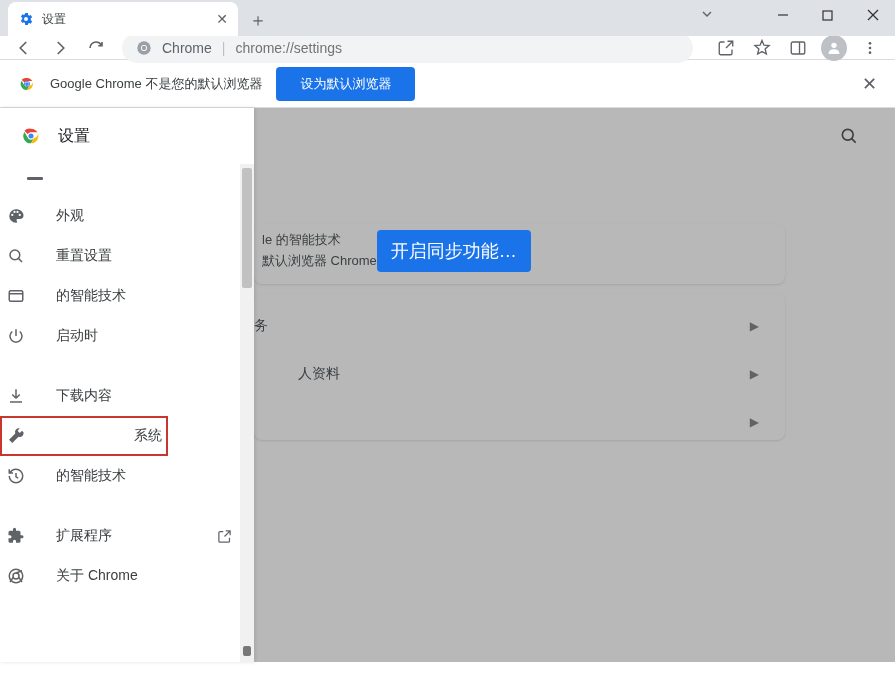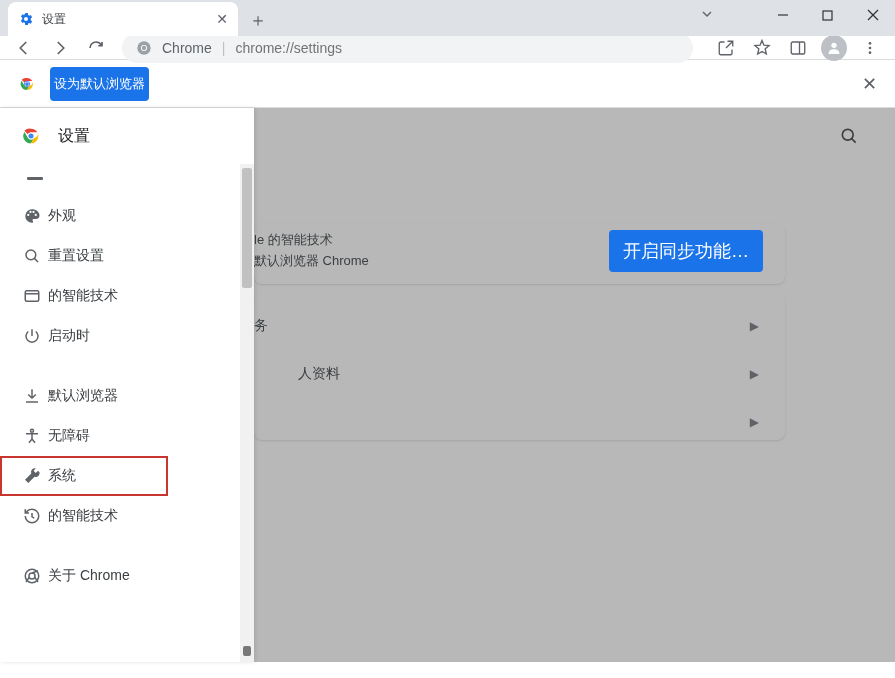--- a/index.html
+++ b/index.html
@@ -21,54 +21,54 @@
     .omnibox { flex: 1; height: 30px; background: #f1f3f4; border-radius: 15px; display: flex; align-items: center; padding: 0 14px; margin: 0 6px; color: #5f6368; font-size: 14px; gap: 10px; }
     .omni-sep { color: #bdc1c6; }
     .omni-path { color: #737373; }
     .toolbar-right { display: flex; align-items: center; gap: 2px; margin-left: 6px; }
     .toolbar-right .nav-btn { width: 34px; }
     .avatar { width: 26px; height: 26px; border-radius: 50%; background: #bdc1c6; display:flex; align-items:center; justify-content:center; }
 
     
     .infobar { height: 48px; display: flex; align-items: center; padding: 0 18px; border-bottom: 1px solid #dadce0; font-size: 13px; color: #3c4043; gap: 14px; }
     .chrome-logo-sm { width: 18px; height: 18px; }
-    .infobar-btn { background: #1a73e8; color: #fff; border: none; padding: 8px 4px; border-radius: 4px; font-size: 13px; cursor: pointer; }
+    .infobar-btn { background: #1a73e8; color: #fff; border: none; padding: 8px 24px; border-radius: 4px; font-size: 13px; cursor: pointer; }
     .infobar-close { margin-left: auto; color: #5f6368; font-size: 18px; cursor: pointer; }
 
     
     .content { position: relative; height: calc(678px - 36px - 40px - 48px); }
     .overlay-bg { position: absolute; inset: 0; background: rgba(0,0,0,0.28); }
     
     
     .settings-header { position: absolute; top: 0; left: 0; right: 0; height: 56px; display: flex; align-items: center; padding: 0 20px; z-index: 3; }
     .search-btn { margin-left: auto; margin-right: 10px; color: #5f6368; }
 
     
     .main-panel { position: absolute; left: 254px; right: 36px; top: 110px; z-index: 1; }
-    .card-row1 { background: transparent; padding: 12px 16px 12px 0; display:flex; align-items:center; justify-content:space-between;}
+    .card-row1 { background: transparent; padding: 12px 16px 12px 8px; display:flex; align-items:center; justify-content:flex-start;}
     .card-text { font-size: 13px; color: #3c4043; line-height: 1.6; }
     .sync-btn { background: #1a73e8; color: #fff; border: none; padding: 9px 14px; border-radius: 4px; font-size: 18px; cursor:pointer; }
     .row { height: 48px; display:flex; align-items:center; justify-content:space-between; padding-right: 20px; font-size: 14px; color:#3c4043; }
     .chev { color: #5f6368; font-size: 12px; }
     
     
     .white-card { position:absolute; background:#fff; border-radius:8px; box-shadow: 0 1px 2px rgba(60,64,67,.15); z-index: 0; }
 
     
     .sidebar { position: absolute; left: 0; top: 0; bottom: 0; width: 254px; background: #fff; z-index: 5; box-shadow: 1px 0 4px rgba(0,0,0,0.12); overflow: hidden; }
     .sb-scroll { position:absolute; right:0; top:56px; bottom:0; width:14px; background: #f1f1f1; }
     .sb-thumb { position:absolute; right:2px; width:10px; background:#c1c1c1; border-radius:2px; }
     .sb-header { height: 56px; display: flex; align-items: center; padding: 0 20px; gap: 16px; }
     .sb-title { font-size: 16px; color: #202124; }
     .sb-items { padding-top: 0px; }
     .sb-cut { height: 18px; display:flex; align-items:flex-end; padding-left: 26px; color:#5f6368; }
-    .sb-item { height: 40px; display: flex; align-items: center; padding: 0 22px; gap: 6px; font-size: 14px; color: #3c4043; cursor: pointer; border-radius: 0 20px 20px 0; margin-right: 16px; }
+    .sb-item { height: 40px; display: flex; align-items: center; padding: 0 6px; gap: 30px; font-size: 14px; color: #3c4043; cursor: pointer; border-radius: 0 20px 20px 0; margin-right: 16px; }
     .sb-item .ic { width: 20px; height: 20px; color: #5f6368; display:flex; align-items:center; justify-content:center; }
     .sb-sep { height: 20px; }
-    .sb-item.highlighted { outline: 2px solid #c8362f; outline-offset: -2px; border-radius: 0; margin-right: 86px; }
+    .sb-item.highlighted { outline: 2px solid #c8362f; outline-offset: -2px; border-radius: 0; margin-right: 86px; justify-content: space-between; }
     .ext-link { margin-left: auto; color:#5f6368; }
 
     svg { display: block; }
   </style>
 </head>
 <body>
 
 <div class="titlebar">
   <div class="tab">
     <span>
@@ -173,20 +173,21 @@
     <svg width="18" height="18" viewBox="0 0 48 48">
         <circle cx="24" cy="24" r="22" fill="#fff"></circle>
         <path fill="#EA4335" d="M24 8a16 16 0 0113.9 8H24a8 8 0 00-7 4.1L9.7 12.4A16 16 0 0124 8z"></path>
         <path fill="#4285F4" d="M24 16a8 8 0 110 16 8 8 0 010-16z"></path>
         <path fill="#34A853" d="M31 28a8 8 0 01-14 0l-7.3-12.6A16 16 0 0024 40l7-12z"></path>
         <path fill="#FBBC05" d="M37.9 16A16 16 0 0124 40l7-12a8 8 0 006.9-12z"></path>
         <circle cx="24" cy="24" r="6" fill="#fff"></circle>
         <circle cx="24" cy="24" r="5" fill="#4285F4"></circle>
       </svg>
   </span>
+  <span>Google Chrome 不是您的默认浏览器</span>
   <button class="infobar-btn">设为默认浏览器</button>
   <span class="infobar-close">✕</span>
 </div>
 
 <div class="content">
 
   <div class="white-card" style="left:254px; right:110px; top:116px; height:60px;"></div>
   <div class="white-card" style="left:254px; right:110px; top:186px; height:146px;"></div>
 
   <div class="overlay-bg"></div>
@@ -282,30 +283,21 @@
       </div>
 
       <div class="sb-sep"></div>
 
       <div class="sb-item">
         <span class="ic">
             <svg width="18" height="18" viewBox="0 0 24 24" fill="none" stroke="#5f6368" stroke-width="2">
               <path d="M12 3v12m0 0l-5-5m5 5l5-5M4 20h16"></path>
             </svg>
           </span>
-        <span>默认浏览器</span>
-      </div>
-      <div class="sb-item">
-        <span class="ic">
-            <svg width="18" height="18" viewBox="0 0 24 24" fill="none" stroke="#5f6368" stroke-width="2">
-              <circle cx="12" cy="5" r="2"></circle>
-              <path d="M4 9h16M12 9v7m0 0l-4 5m4-5l4 5"></path>
-            </svg>
-          </span>
-        <span>无障碍</span>
+        <span>下载内容</span>
       </div>
       <div class="sb-item highlighted">
         <span class="ic">
             <svg width="18" height="18" viewBox="0 0 24 24" fill="#5f6368">
               <path d="M22 6.9a5 5 0 01-6.6 6L7 21.3 2.7 17 11 8.6A5 5 0 0117.1 2l-3 3 2.9 2.9 3-3c.6.6 1.2 1.3 2 2z"></path>
             </svg>
           </span>
         <span>系统</span>
       </div>
       <div class="sb-item">
@@ -313,20 +305,33 @@
             <svg width="18" height="18" viewBox="0 0 24 24" fill="none" stroke="#5f6368" stroke-width="2">
               <path d="M3 12a9 9 0 109-9 9 9 0 00-8 5M3 3v5h5"></path>
               <path d="M12 8v5l3 2"></path>
             </svg>
           </span>
         <span>的智能技术</span>
       </div>
 
       <div class="sb-sep"></div>
 
+      <div class="sb-item">
+        <span class="ic">
+            <svg width="18" height="18" viewBox="0 0 24 24" fill="#5f6368">
+              <path d="M20 11h-2V7a2 2 0 00-2-2h-4V3a2 2 0 10-4 0v2H4a2 2 0 00-2 2v4h2a2 2 0 110 4H2v4a2 2 0 002 2h4v-2a2 2 0 114 0v2h4a2 2 0 002-2v-4h2a2 2 0 100-4z"></path>
+            </svg>
+          </span>
+        <span>扩展程序</span>
+        <span class="ext-link">
+            <svg width="15" height="15" viewBox="0 0 24 24" fill="none" stroke="#5f6368" stroke-width="2">
+              <path d="M14 3h7v7M21 3l-9 9M20 14v5a2 2 0 01-2 2H5a2 2 0 01-2-2V6a2 2 0 012-2h5"></path>
+            </svg>
+          </span>
+      </div>
       <div class="sb-item">
         <span class="ic">
             <svg width="18" height="18" viewBox="0 0 24 24" fill="none" stroke="#5f6368" stroke-width="2">
               <circle cx="12" cy="12" r="9"></circle>
               <circle cx="12" cy="12" r="4"></circle>
               <path d="M12 8l8-3M8.5 13.5L4 20M15.5 13.5L20 20"></path>
             </svg>
           </span>
         <span>关于 Chrome</span>
       </div>

